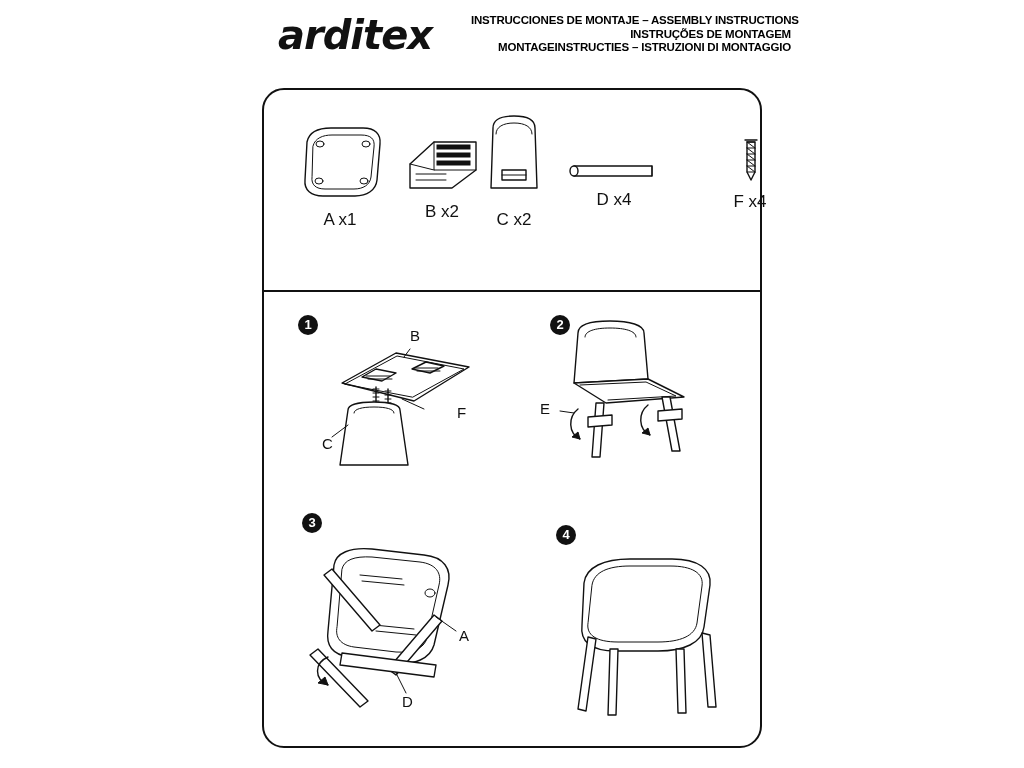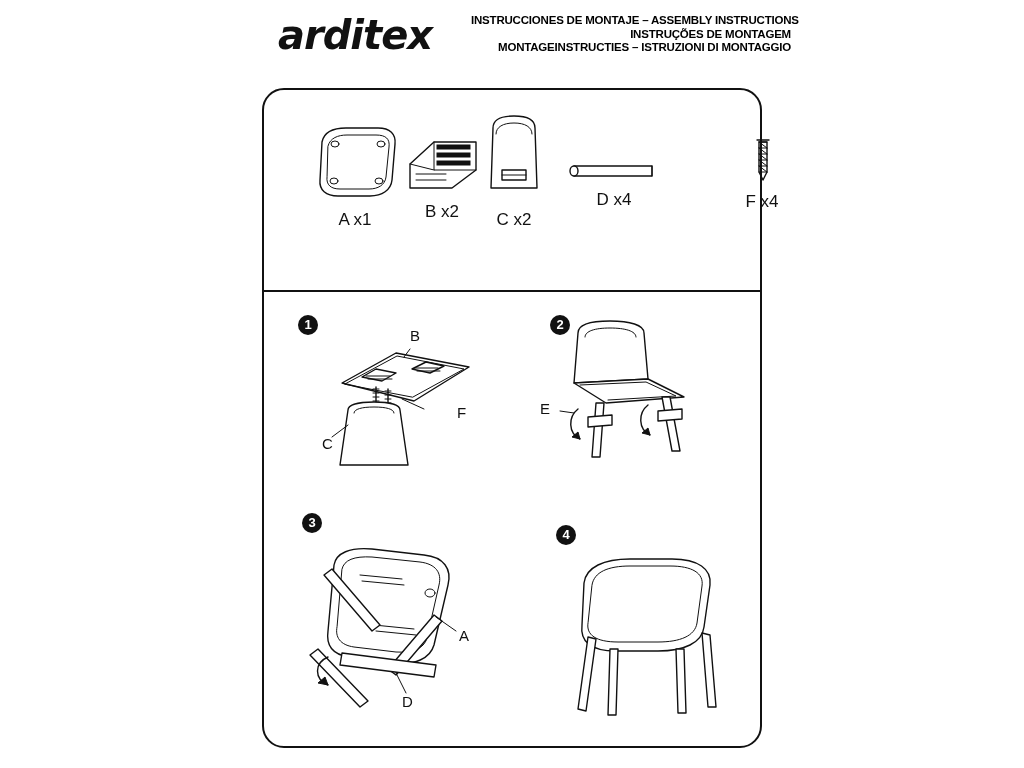--- a/index.html
+++ b/index.html
@@ -140,21 +140,21 @@
     <div class="tline">MONTAGEINSTRUCTIES – ISTRUZIONI DI MONTAGGIO</div>
   </div>
 </div>
 
 <div id="sheet">
 
   <div id="parts-divider"></div>
 
   <div id="parts-row">
 
-    <div class="part" style="left:36px; top:30px; width:110px;">
+    <div class="part" style="left:21px; top:30px; width:110px;">
       <div>
         <svg width="110" height="90" viewBox="0 0 110 90">
           <path class="fill-w" d="M22 22 C24 12 34 8 46 8 L78 8 C90 8 96 14 95 24 L92 60 C91 70 82 76 70 76 L38 76 C26 76 19 70 20 60 Z"></path>
           <path class="ln-thin" d="M28 26 C30 18 38 15 47 15 L76 15 C86 15 90 19 89 27 L86 57 C85 65 78 69 69 69 L40 69 C31 69 26 65 27 57 Z"></path>
           <ellipse class="ln-thin" cx="35" cy="24" rx="4" ry="3"></ellipse>
           <ellipse class="ln-thin" cx="81" cy="24" rx="4" ry="3"></ellipse>
           <ellipse class="ln-thin" cx="34" cy="61" rx="4" ry="3"></ellipse>
           <ellipse class="ln-thin" cx="79" cy="61" rx="4" ry="3"></ellipse>
         </svg>
       </div>
@@ -193,21 +193,21 @@
         <svg width="100" height="40" viewBox="0 0 100 40">
           <path class="fill-w" d="M10 16 L88 16 L88 26 L10 26 Z"></path>
           <ellipse class="fill-w" cx="10" cy="21" rx="4" ry="5"></ellipse>
           <path class="ln-thin" d="M88 16 L88 26"></path>
         </svg>
       </div>
       <div class="part-label">D x4</div>
     </div>
 
 
-    <div class="part" style="left:462px; top:46px; width:72px;">
+    <div class="part" style="left:450px; top:46px; width:72px;">
       <div>
         <svg width="72" height="56" viewBox="0 0 72 56">
           <path class="ln-thin" d="M33 6 L41 6 M33 6 L41 12 M33 12 L41 12 M33 12 L41 18 M33 18 L41 18 M33 18 L41 24 M33 24 L41 24 M33 24 L41 30 M33 30 L41 30 M33 30 L41 36 M33 36 L41 36"></path>
           <path class="ln" d="M33 6 L33 36 L37 44 L41 36 L41 6 Z"></path>
           <path class="ln" d="M31 4 L43 4"></path>
         </svg>
       </div>
       <div class="part-label">F x4</div>
     </div>
   </div>

